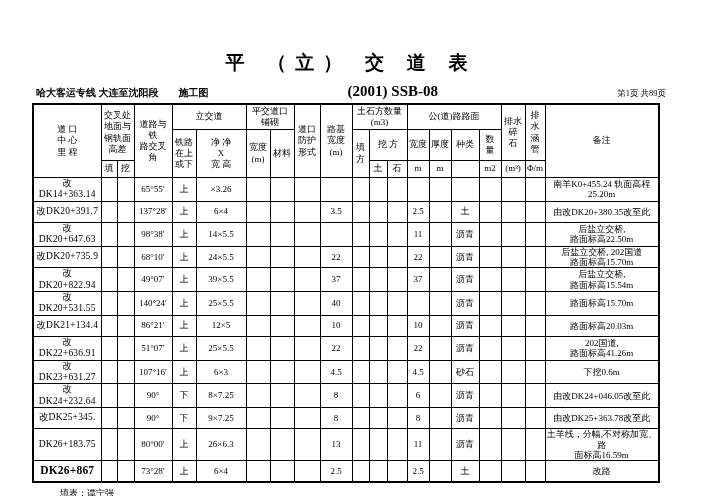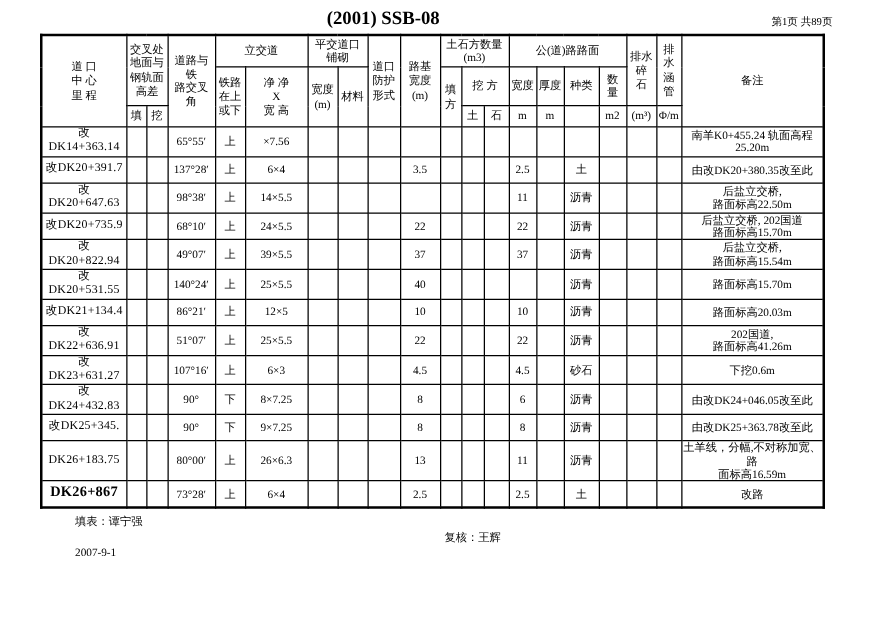--- a/index.html
+++ b/index.html
@@ -43,22 +43,24 @@
   }
   .footer-left{flex:0 0 auto;}
   .footer-center{flex:1 1 auto;text-align:center;padding-left:30px;}
   .footer-date{flex:0 0 auto;}
 </style>
 </head>
 <body>
 
 <div class="page">
 
+  <div class="title">平 （立） 交 道 表</div>
 
   <div class="subtitle-row">
+    <span class="subtitle-left">哈大客运专线 大连至沈阳段　　施工图</span>
     <span class="doc-no">(2001) SSB-08</span>
     <span class="page-info">第1页 共89页</span>
   </div>
 
   <table>
     <colgroup>
       <col style="width:68px">
         <col style="width:16px">
         <col style="width:17px">
       <col style="width:38px">
@@ -140,21 +142,21 @@
         <th>Φ/m</th>
       </tr>
     </thead>
     <tbody>
         <tr>
           <td class="mileage">改DK14+363.14</td>
           <td></td>
           <td></td>
           <td>65°55′</td>
           <td>上</td>
-          <td>×7.56</td>
+          <td>×3.26</td>
           <td></td>
           <td></td>
           <td></td>
           <td></td>
           <td></td>
           <td></td>
           <td></td>
           <td></td>
           <td></td>
           <td></td>
@@ -337,21 +339,21 @@
           <td></td>
           <td>4.5</td>
           <td></td>
           <td>砂石</td>
           <td></td>
           <td></td>
           <td></td>
           <td class="remark">下挖0.6m</td>
         </tr>
         <tr>
-          <td class="mileage">改DK24+432.83</td>
+          <td class="mileage">改DK24+232.64</td>
           <td></td>
           <td></td>
           <td>90°</td>
           <td>下</td>
           <td>8×7.25</td>
           <td></td>
           <td></td>
           <td></td>
           <td>8</td>
           <td></td>

